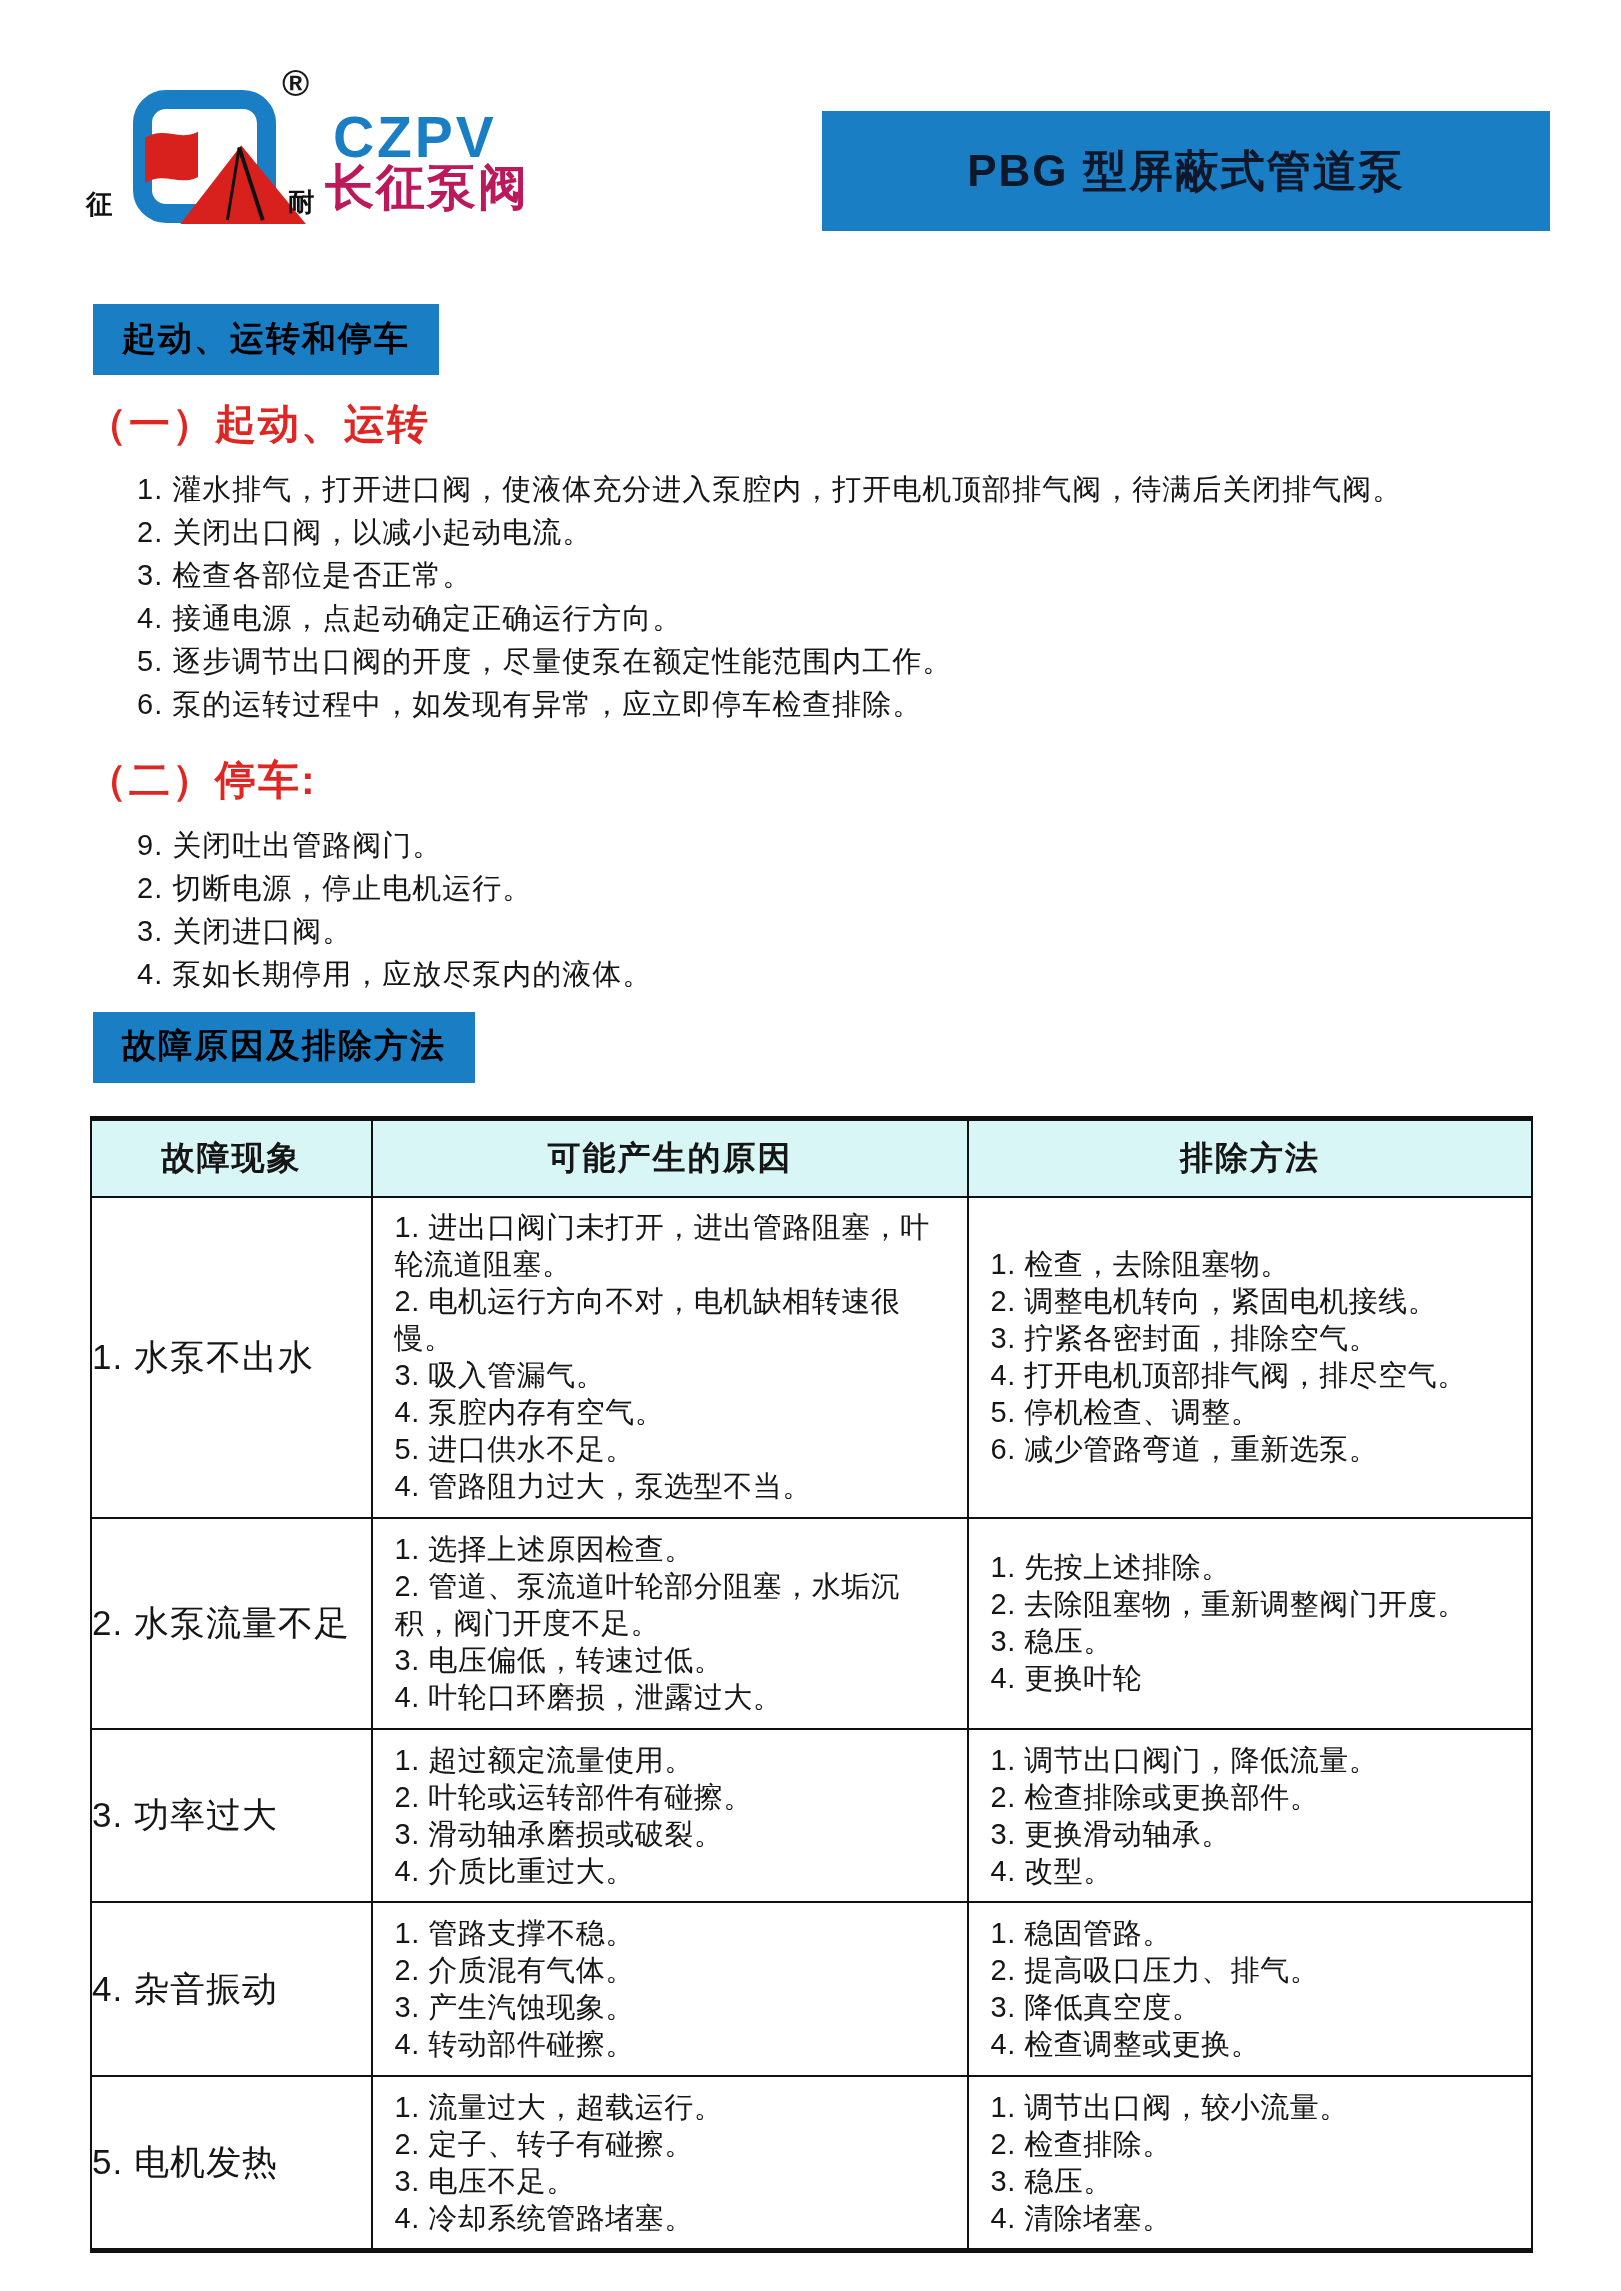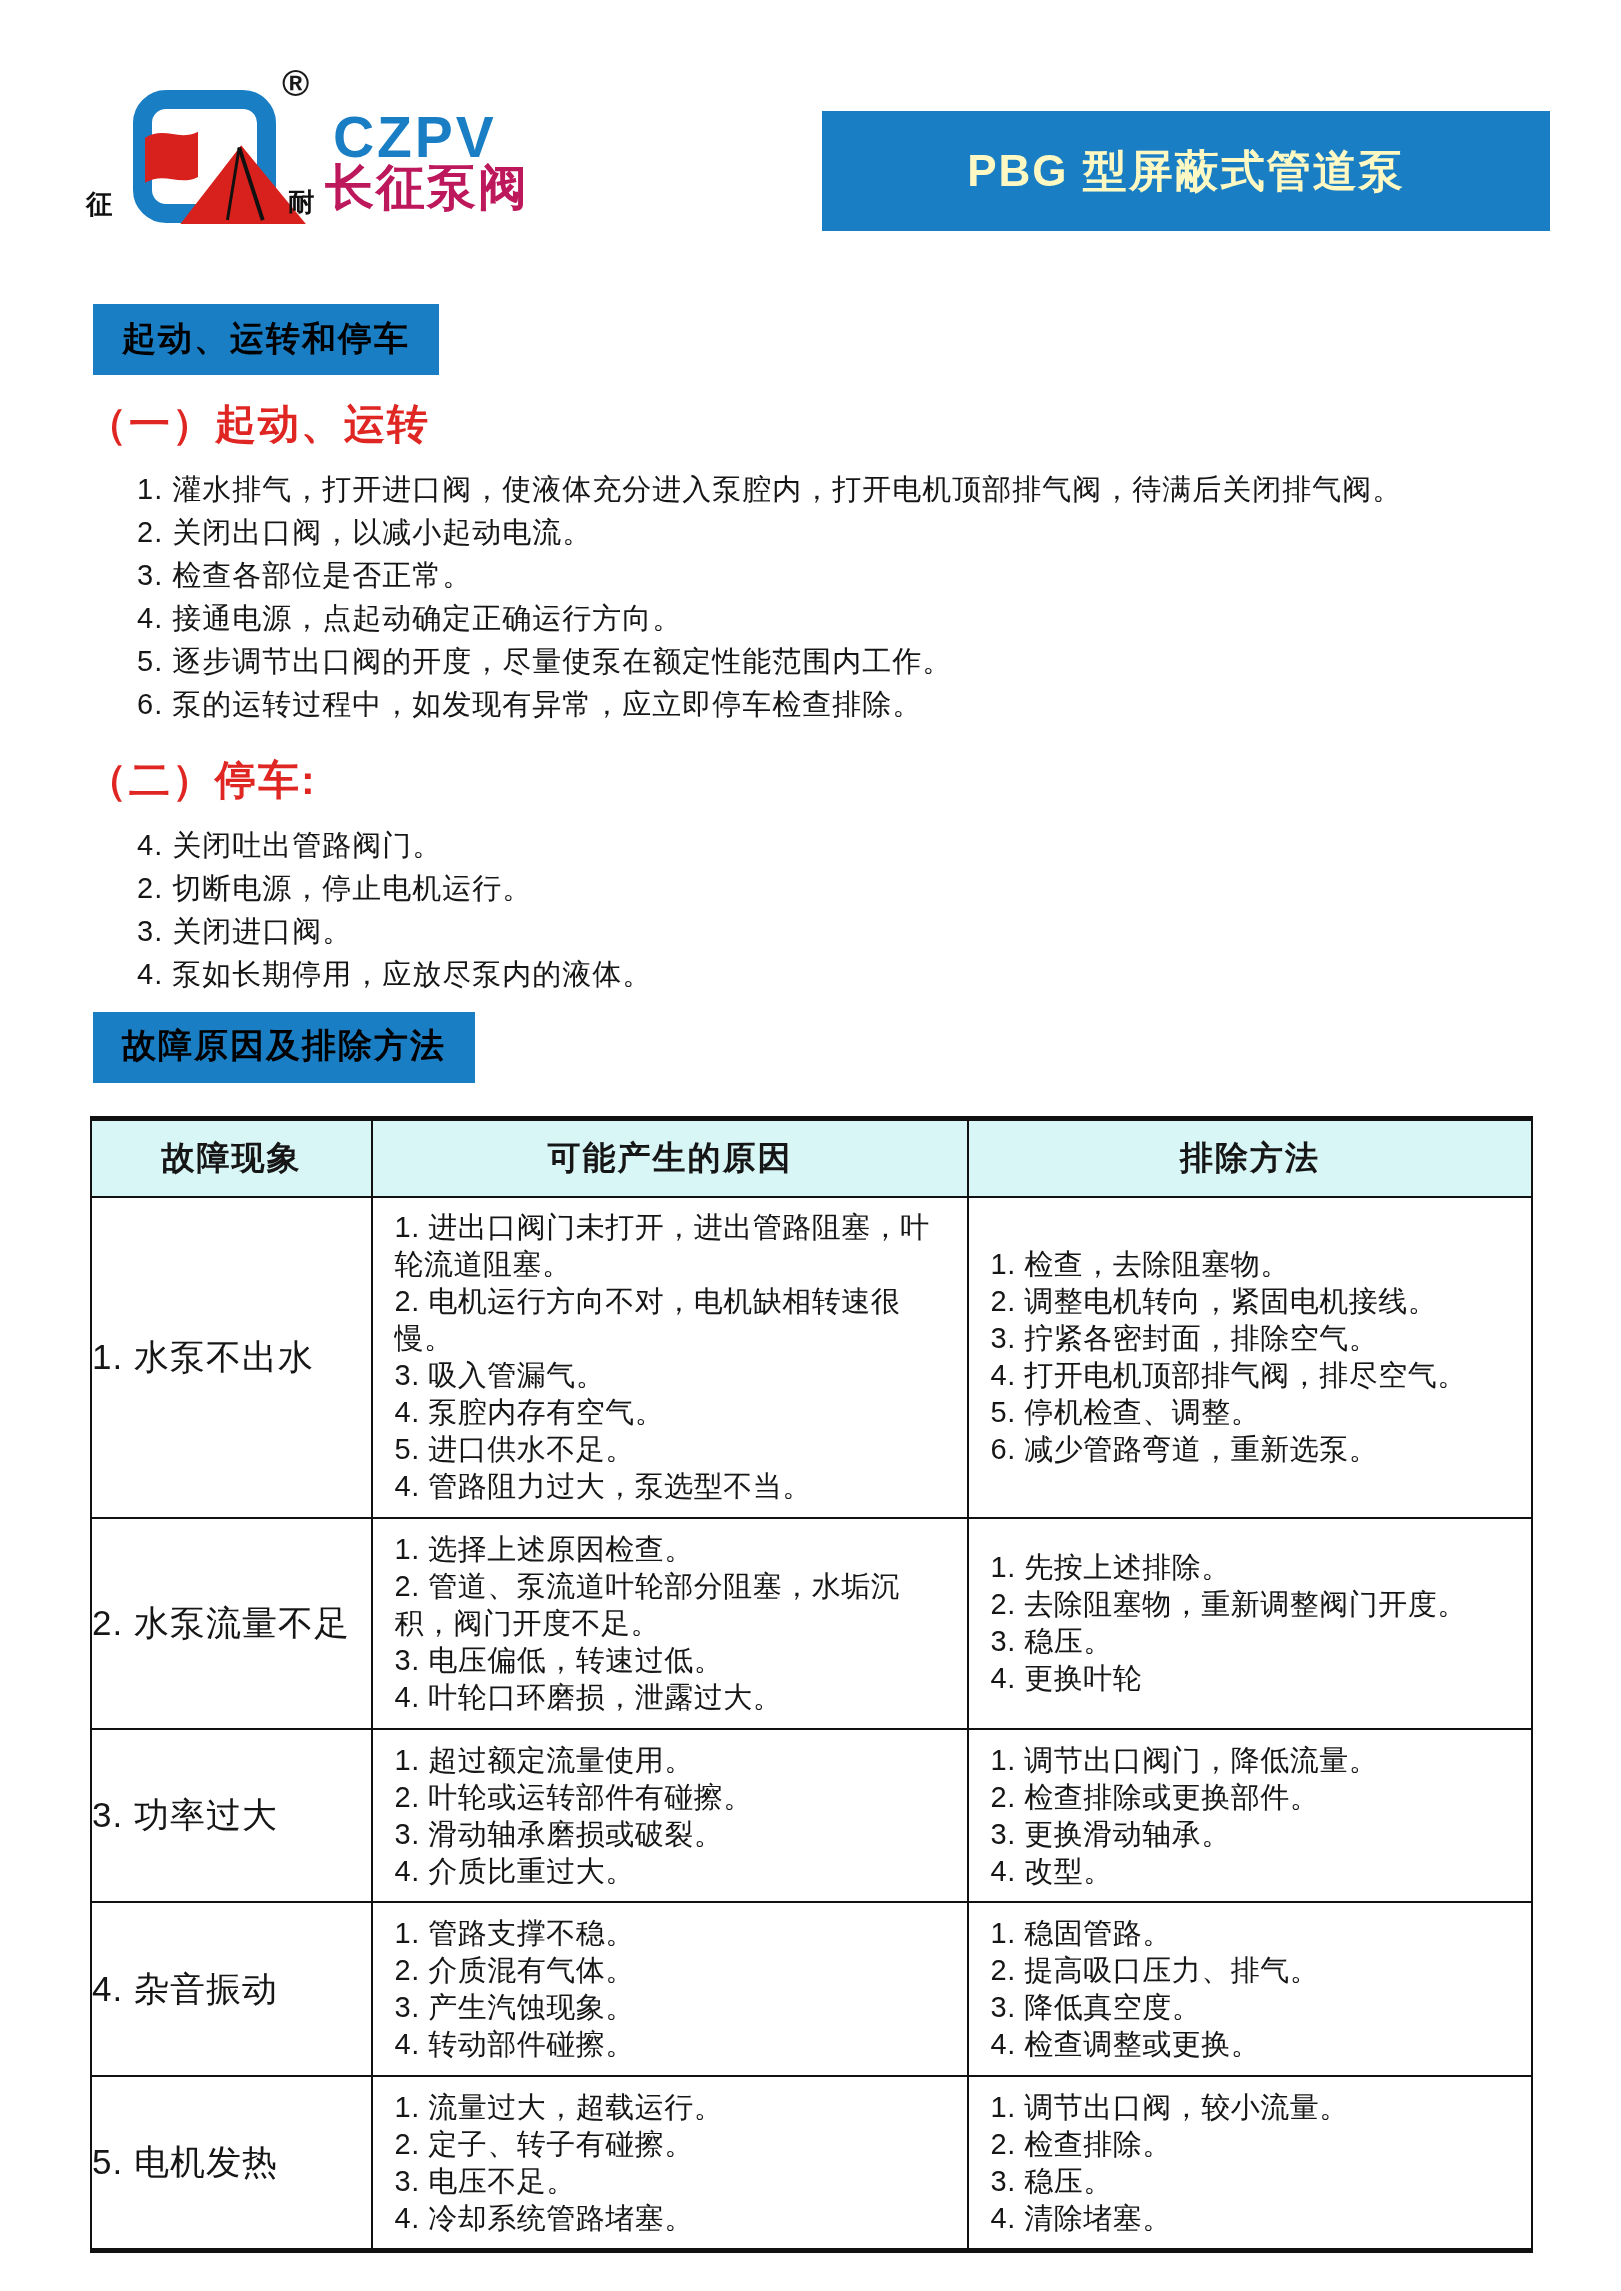--- a/index.html
+++ b/index.html
@@ -34,21 +34,21 @@
     font-size:57px;font-weight:900;color:var(--blue);letter-spacing:2.9px;
   }
   .logo-cn{
     position:absolute;left:239px;top:94px;
     font-size:49px;font-weight:900;color:#be185d;letter-spacing:2px;
   }
   .title-bar{
     position:absolute;left:822px;top:111px;width:728px;height:120px;
     background:var(--blue);display:flex;align-items:center;justify-content:center;
   }
-  .title-bar span{color:#fef9c3;font-size:44px;font-weight:bold;letter-spacing:2px;}
+  .title-bar span{color:#0f172a;font-size:44px;font-weight:bold;letter-spacing:2px;}
 
   
   .badge{
     display:inline-block;background:var(--blue);color:#000000;
     font-size:34px;font-weight:bold;letter-spacing:2px;
     padding:11.8px 29px 13.7px 29px;margin-left:93px;
   }
   .badge-1{margin-top:41px;}
   .badge-2{margin-top:15.7px;}
   h2.redhead{
@@ -117,21 +117,21 @@
       <div>1. 灌水排气，打开进口阀，使液体充分进入泵腔内，打开电机顶部排气阀，待满后关闭排气阀。</div>
       <div>2. 关闭出口阀，以减小起动电流。</div>
       <div>3. 检查各部位是否正常。</div>
       <div>4. 接通电源，点起动确定正确运行方向。</div>
       <div>5. 逐步调节出口阀的开度，尽量使泵在额定性能范围内工作。</div>
       <div>6. 泵的运转过程中，如发现有异常，应立即停车检查排除。</div>
     </div>
 
   <h2 class="redhead two">（二）停车:</h2>
   <div class="list">
-      <div>4. 关闭吐出管路阀门。</div>
+      <div>9. 关闭吐出管路阀门。</div>
       <div>2. 切断电源，停止电机运行。</div>
       <div>3. 关闭进口阀。</div>
       <div>4. 泵如长期停用，应放尽泵内的液体。</div>
     </div>
 
   <div class="badge badge-2">故障原因及排除方法</div>
 
   <table class="fault">
     <colgroup>
         <col class="c1">

